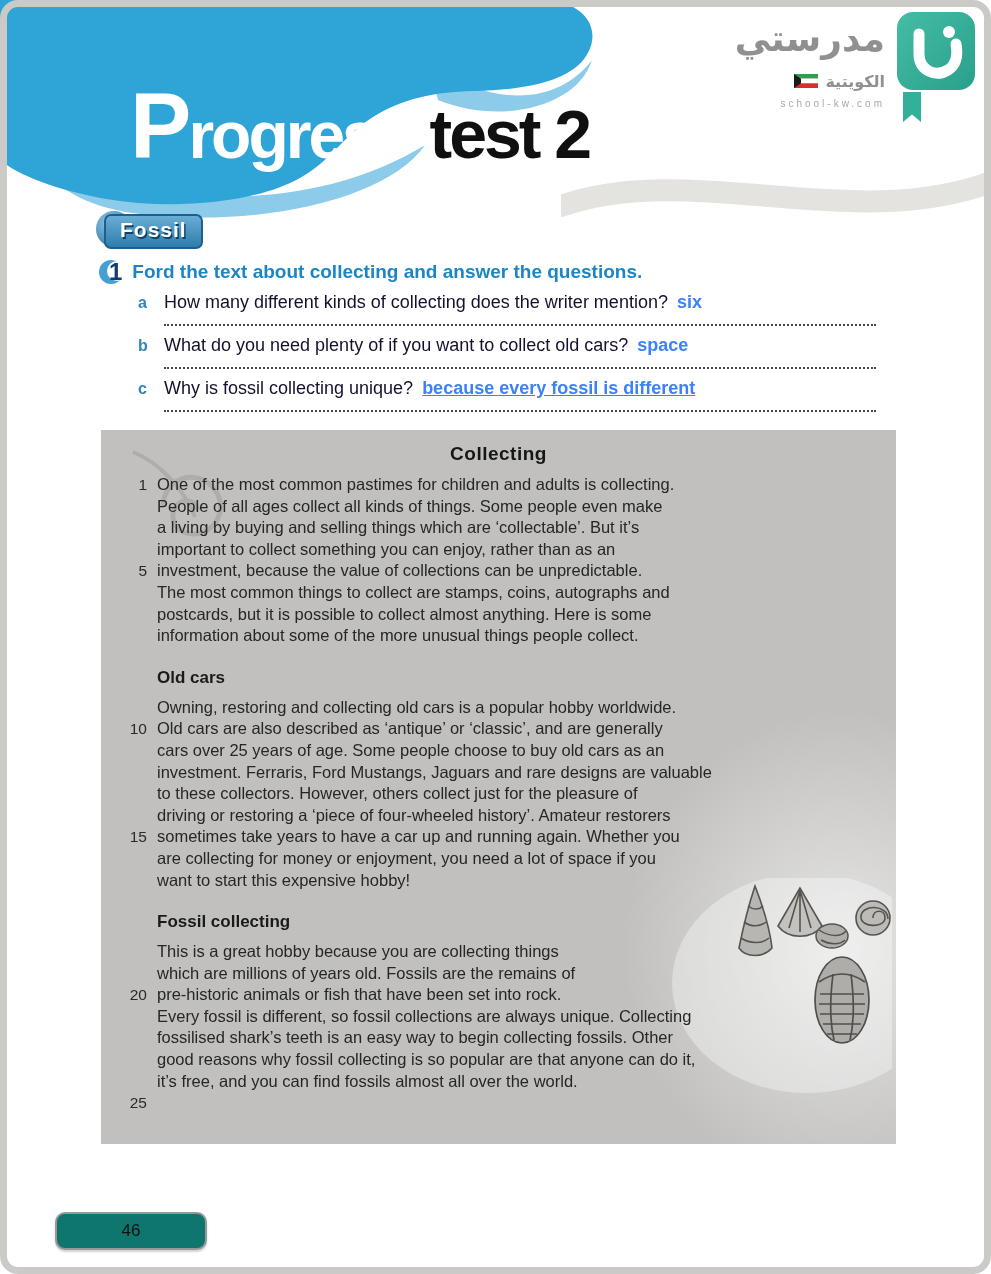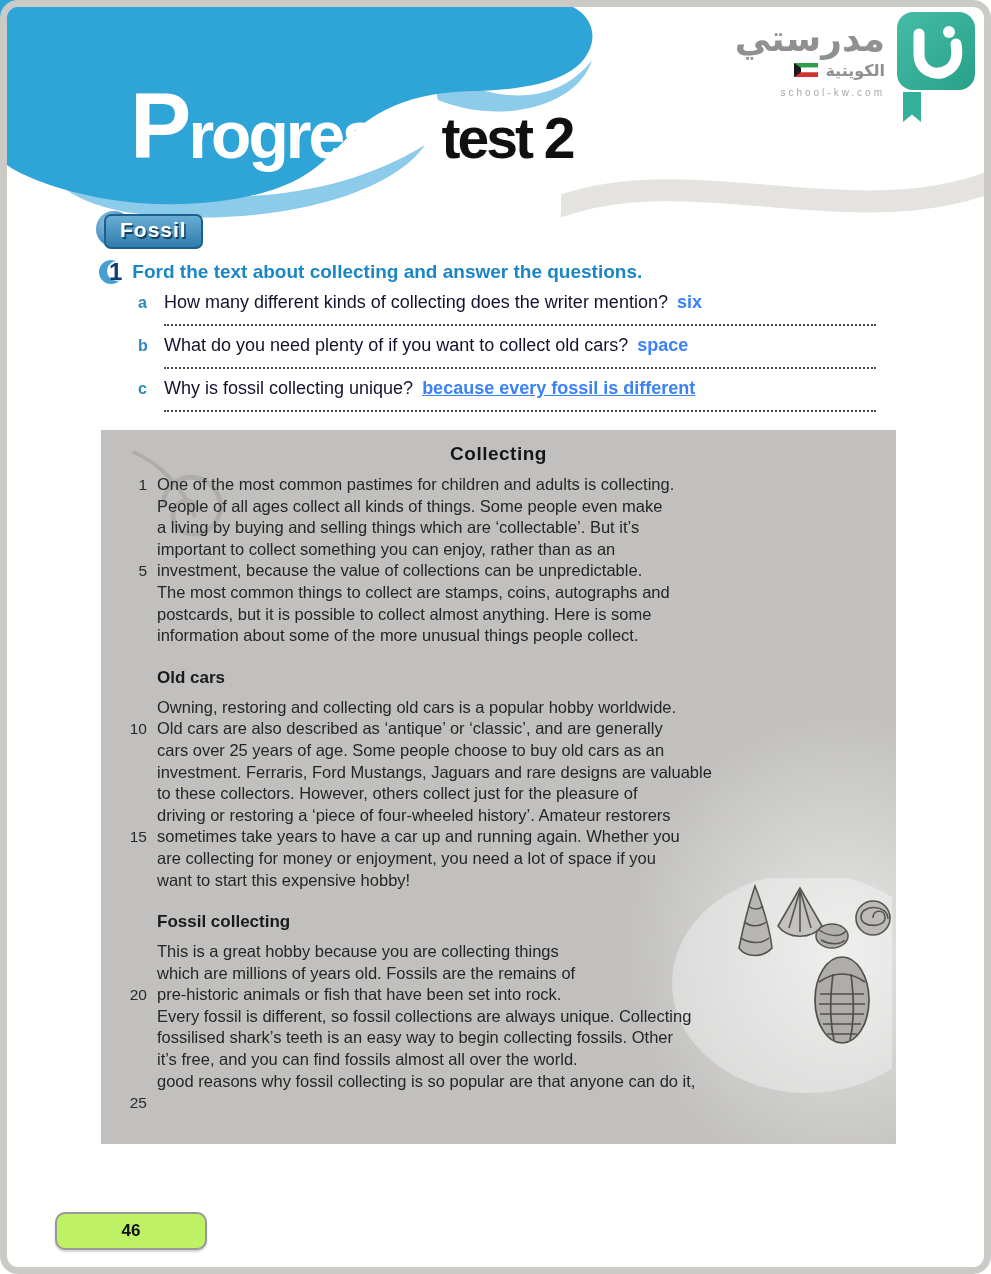--- a/index.html
+++ b/index.html
@@ -5,27 +5,27 @@
   html,body{margin:0;padding:0;background:#c6c5c2;font-family:"Liberation Sans",sans-serif;}
   .page{position:relative;width:991px;height:1274px;background:#ffffff;overflow:hidden;}
   .frame{position:absolute;inset:0;border:7px solid #cbcac7;border-radius:18px;pointer-events:none;z-index:60;}
 
   
   .header-svg{position:absolute;top:0;left:0;width:620px;height:218px;z-index:1;}
   .swoosh{position:absolute;top:148px;right:0;width:430px;height:90px;z-index:0;}
   .title-row{position:absolute;left:130px;top:80px;display:flex;align-items:baseline;z-index:3;white-space:nowrap;}
   .t-init{font-size:92px;font-weight:bold;color:#fff;line-height:1;letter-spacing:-3px;}
   .t-rest{font-size:66px;font-weight:bold;color:#fff;line-height:1;letter-spacing:-3px;}
-  .t-black{font-size:57px;font-weight:bold;color:#101010;margin-left:32px;line-height:1;letter-spacing:-3px;}
+  .t-black{font-size:68px;font-weight:bold;color:#101010;margin-left:20px;line-height:1;letter-spacing:-3px;}
 
   
   .logo{position:absolute;top:12px;right:16px;display:flex;gap:12px;align-items:flex-start;z-index:3;}
   .logo-text{text-align:right;padding-top:8px;}
   .brand1{font-size:36px;font-weight:bold;color:#8f9091;line-height:1.05;font-family:"DejaVu Sans",sans-serif;display:block;text-align:right;}
-  .brand2row{display:flex;justify-content:flex-end;align-items:center;gap:7px;margin-top:3px;}
+  .brand2row{display:flex;justify-content:flex-end;align-items:center;gap:7px;margin-top:14px;}
   .brand2{font-size:16px;font-weight:bold;color:#8f9091;font-family:"DejaVu Sans",sans-serif;}
   .website{font-size:10px;color:#a8a8a6;letter-spacing:3px;margin-top:7px;}
   .logo-mark{width:78px;height:78px;background:linear-gradient(135deg,#45bda6,#29a08a);border-radius:16px;}
   .bookmark{position:absolute;top:92px;right:70px;width:18px;height:30px;background:#33b09a;
             clip-path:polygon(0 0,100% 0,100% 100%,50% 75%,0 100%);}
   .bookmark::after{content:'';position:absolute;top:-3px;left:-7px;width:11px;height:4px;background:#f4c531;transform:rotate(-32deg);}
 
   
   .badge-wrap{position:absolute;left:104px;top:214px;z-index:3;}
   .badge-circle{position:absolute;left:-8px;top:-3px;width:36px;height:36px;border-radius:50%;
@@ -57,22 +57,22 @@
   .passage-line{display:flex;line-height:21.6px;}
   .line-num{width:32px;min-width:32px;text-align:right;padding-right:10px;font-size:15.5px;color:#2a2a2a;}
   .line-text{font-size:16.5px;color:#262626;white-space:nowrap;}
   .passage-heading{font-weight:bold;font-size:17px;color:#1a1a1a;margin:21px 0 9px 42px;}
   .fossils{position:absolute;right:4px;top:448px;width:300px;height:240px;z-index:2;}
   .watermark{position:absolute;left:2px;top:2px;width:170px;height:150px;z-index:1;opacity:.22;}
   .wash{position:absolute;right:0;bottom:0;width:270px;height:430px;z-index:1;
         background:radial-gradient(ellipse at 80% 55%,rgba(255,255,255,.6),rgba(255,255,255,0) 72%);}
 
   
-  .page-pill{position:absolute;left:55px;top:1212px;width:148px;height:34px;background:#bef264;border:2px solid #98989a;
-             border-radius:10px;display:flex;align-items:center;justify-content:center;font-weight:bold;font-size:17px;
+  .page-pill{position:absolute;left:55px;top:1212px;width:148px;height:34px;background:#0f766e;border:2px solid #98989a;
+             border-radius:10px;display:flex;align-items:center;justify-content:center;font-weight:normal;font-size:17px;
              color:#111;z-index:5;box-shadow:0 2px 2px rgba(0,0,0,.18);}
 </style>
 </head>
 <body>
 
 <div class="page">
 
   <svg class="swoosh" viewBox="0 0 430 90" aria-hidden="true">
     <path d="M0,58 C130,12 290,86 430,34" fill="none" stroke="#e4e3e0" stroke-width="22" stroke-linecap="round"></path>
   </svg>
@@ -276,26 +276,26 @@
     <span class="line-text">Every fossil is different, so fossil collections are always unique. Collecting</span>
   </div>
 
   <div class="passage-line">
     <span class="line-num"></span>
     <span class="line-text">fossilised shark’s teeth is an easy way to begin collecting fossils. Other</span>
   </div>
 
   <div class="passage-line">
     <span class="line-num"></span>
+    <span class="line-text">good reasons why fossil collecting is so popular are that anyone can do it,</span>
+  </div>
+
+  <div class="passage-line">
+    <span class="line-num"></span>
     <span class="line-text">it’s free, and you can find fossils almost all over the world.</span>
-  </div>
-
-  <div class="passage-line">
-    <span class="line-num"></span>
-    <span class="line-text">good reasons why fossil collecting is so popular are that anyone can do it,</span>
   </div>
 </div>
   <div class="passage-line">
     <span class="line-num">25</span>
     <span class="line-text"></span>
   </div>
 </div>
 
     <svg class="fossils" viewBox="0 0 300 240" aria-hidden="true">
       <ellipse cx="215" cy="105" rx="135" ry="110" fill="rgba(255,255,255,0.35)"></ellipse>

